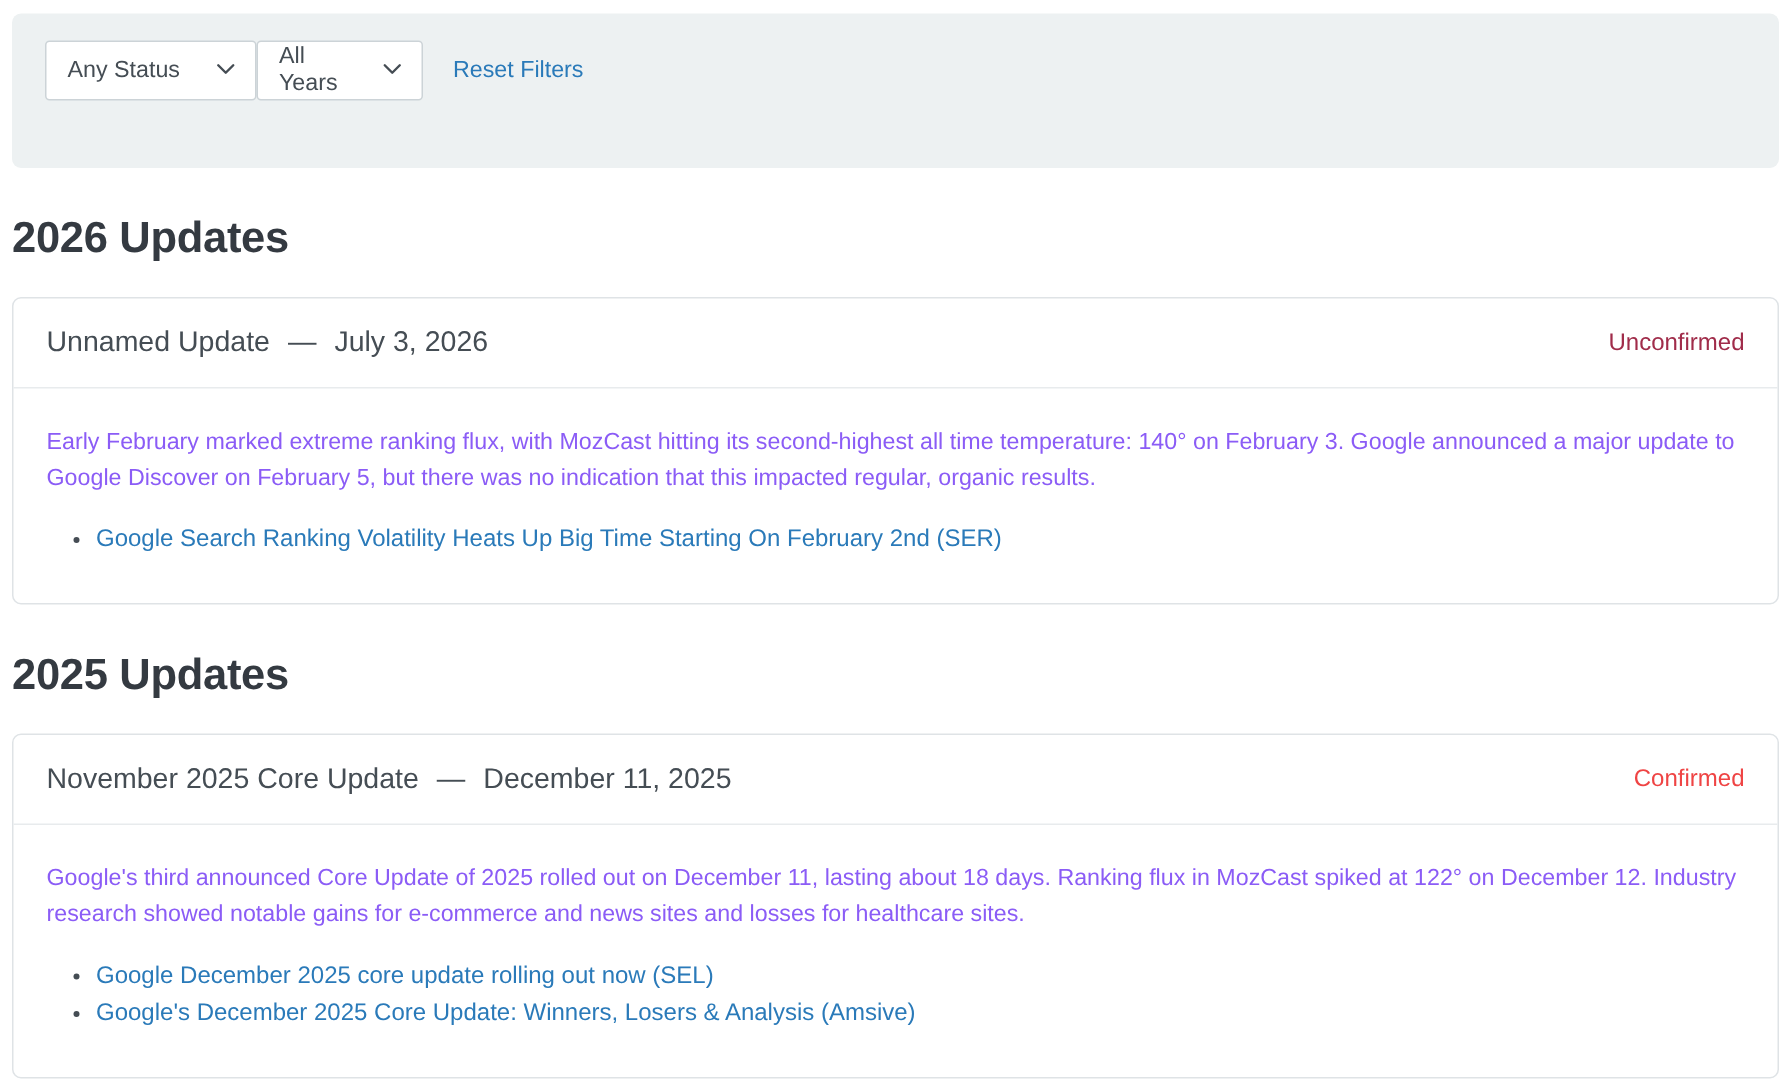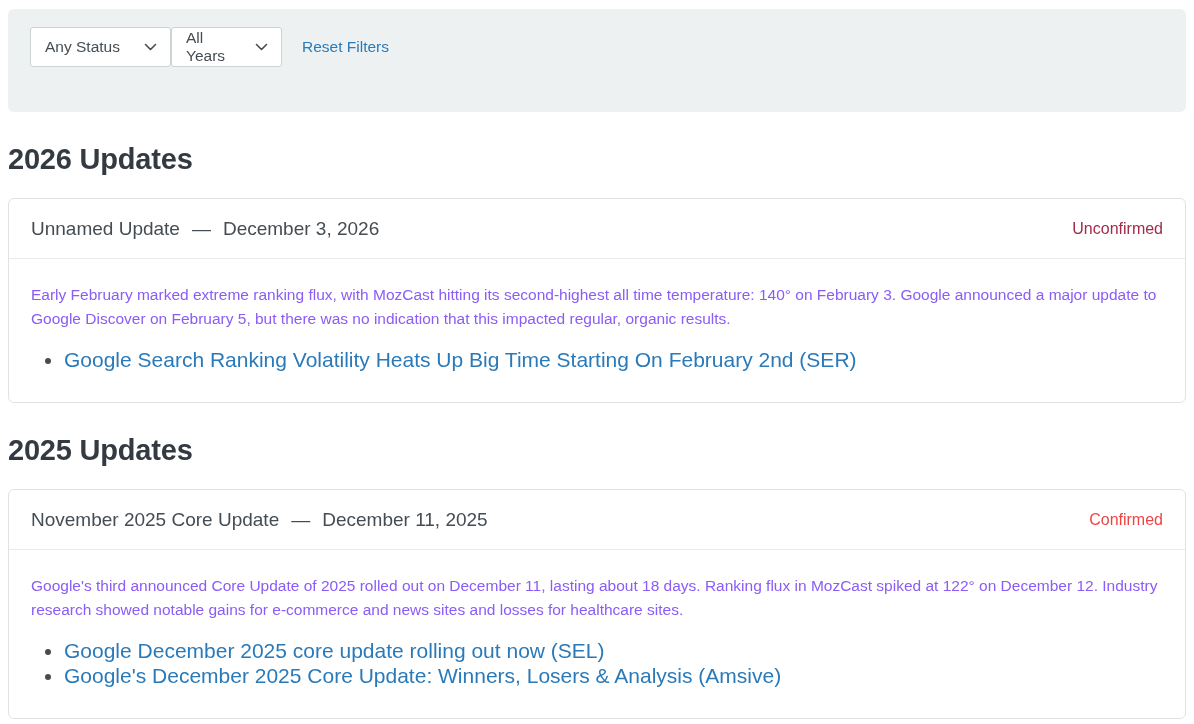--- a/index.html
+++ b/index.html
@@ -88,21 +88,21 @@
     font-size: 15.5px;
     line-height: 24px;
     color: #8b5cf6;
   }
   .ref-list {
     margin: 0;
     padding: 0 0 0 33px;
     list-style: disc;
   }
   .ref-list li {
-    font-size: 21px;
+    font-size: 16px;
     line-height: 25px;
     color: #454d54;
   }
   .ref-list a {
     color: #2a7ab9;
     text-decoration: none;
     cursor: pointer;
   }
 </style>
 </head>
@@ -130,21 +130,21 @@
       </div>
       <a class="reset-link">Reset Filters</a>
     </div>
   </div>
 
   <h2 class="section-heading">2026 Updates</h2>
 
   <div class="card">
     <div class="card-header">
       <div class="card-title">
-        <span>Unnamed Update</span><span class="title-dash">—</span><span>December 3, 2026</span>
+        <span>Unnamed Update</span><span class="title-dash">—</span><span>July 3, 2026</span>
       </div>
       <span class="status-badge" style="color: rgb(160, 44, 74);">Unconfirmed</span>
     </div>
     <div class="card-body">
       <p>Early February marked extreme ranking flux, with MozCast hitting its second-highest all time temperature: 140° on February 3. Google announced a major update to Google Discover on February 5, but there was no indication that this impacted regular, organic results.</p>
       <ul class="ref-list">
         <li><a>Google Search Ranking Volatility Heats Up Big Time Starting On February 2nd (SER)</a></li>
       </ul>
     </div>
   </div>

